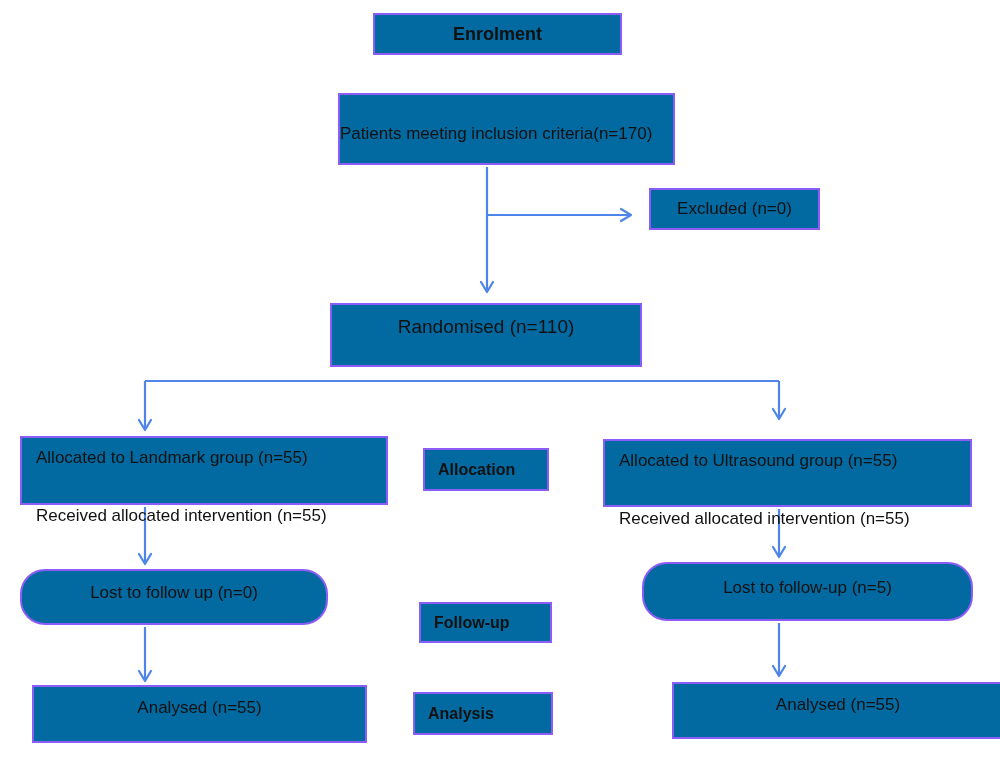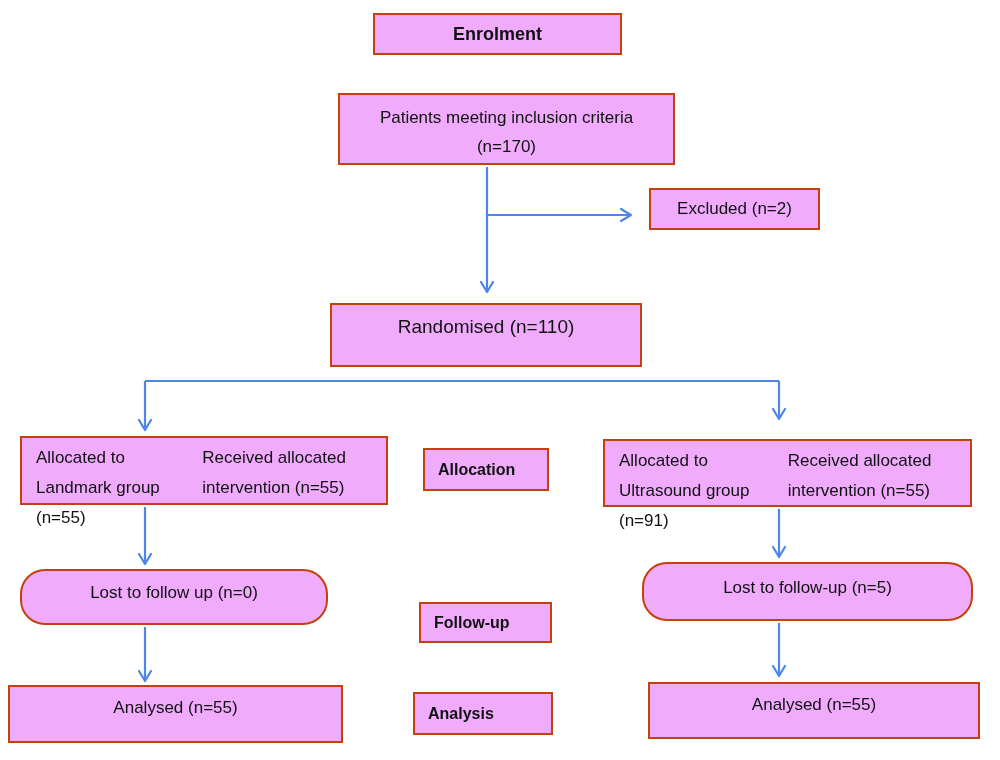--- a/index.html
+++ b/index.html
@@ -18,60 +18,60 @@
   }
   .arrow-layer {
     position: absolute;
     left: 0; top: 0;
     width: 1000px; height: 760px;
     z-index: 1;
   }
   .box {
     position: absolute;
     box-sizing: border-box;
-    background: #f0abfc;
-    border: 2px solid #c2410c;
+    background: #0369a1;
+    border: 2px solid #8b5cf6;
     display: flex;
     align-items: center;
     justify-content: center;
     text-align: center;
     font-size: 17px;
     line-height: 1.25;
     z-index: 2;
   }
   .box .ln { display: block; }
   .title-box { font-size: 18px; font-weight: bold; }
   .two-line {
-    flex-direction: row;
+    flex-direction: column;
     align-items: flex-start;
     justify-content: flex-start;
     text-align: left;
     padding: 5px 6px 0 14px;
     line-height: 30px;
+    gap: 28px;
   }
   .multiline-center {
-    flex-direction: column;
     justify-content: flex-start;
     padding-top: 8px;
     line-height: 29px;
   }
   .stage {
     font-weight: bold;
     font-size: 16px;
     justify-content: flex-start;
     padding-left: 13px;
     text-align: left;
   }
   .rand {
     font-size: 19px;
     padding-bottom: 16px;
     text-align: center;
   }
   .lift-sm { padding-bottom: 8px; border-radius: 25px; }
-  .lift-md { padding-bottom: 12px; }
+  .lift-md { padding-bottom: 12px; margin-left: 24px; }
 </style>
 </head>
 <body>
 
 <div class="canvas">
 
   <svg class="arrow-layer" viewBox="0 0 1000 760" xmlns="http://www.w3.org/2000/svg">
     <defs>
       <marker id="arrowhead" markerUnits="userSpaceOnUse" markerWidth="20" markerHeight="20" viewBox="0 0 20 20" refX="13" refY="9" orient="auto">
         <path d="M4,3 L14,9 L4,15" fill="none" stroke="#4d86e8" stroke-width="2.2" stroke-linecap="round" stroke-linejoin="round"></path>
@@ -93,38 +93,38 @@
   <div class="box title-box" style="left:373px; top:13px; width:249px; height:42px;">
     <span class="ln">Enrolment</span>
   </div>
 
   <div class="box multiline-center" style="left:338px; top:93px; width:337px; height:72px;">
     <span class="ln">Patients meeting inclusion criteria</span>
     <span class="ln">(n=170)</span>
   </div>
 
   <div class="box" style="left:649px; top:188px; width:171px; height:42px;">
-    <span class="ln">Excluded (n=2)</span>
+    <span class="ln">Excluded (n=0)</span>
   </div>
 
   <div class="box rand" style="left:330px; top:303px; width:312px; height:64px;">
     <span class="ln">Randomised (n=110)</span>
   </div>
 
   <div class="box two-line" style="left:20px; top:436px; width:368px; height:69px;">
     <span class="ln">Allocated to Landmark group (n=55)</span>
     <span class="ln">Received allocated intervention (n=55)</span>
   </div>
 
   <div class="box stage" style="left:423px; top:448px; width:126px; height:43px;">
     <span class="ln">Allocation</span>
   </div>
 
   <div class="box two-line" style="left:603px; top:439px; width:369px; height:68px;">
-    <span class="ln">Allocated to Ultrasound group (n=91)</span>
+    <span class="ln">Allocated to Ultrasound group (n=55)</span>
     <span class="ln">Received allocated intervention (n=55)</span>
   </div>
 
   <div class="box lift-sm" style="left:20px; top:569px; width:308px; height:56px;">
     <span class="ln">Lost to follow up (n=0)</span>
   </div>
 
   <div class="box stage" style="left:419px; top:581px; width:133px; height:41px;margin-top:21px;">
     <span class="ln">Follow-up</span>
   </div>

